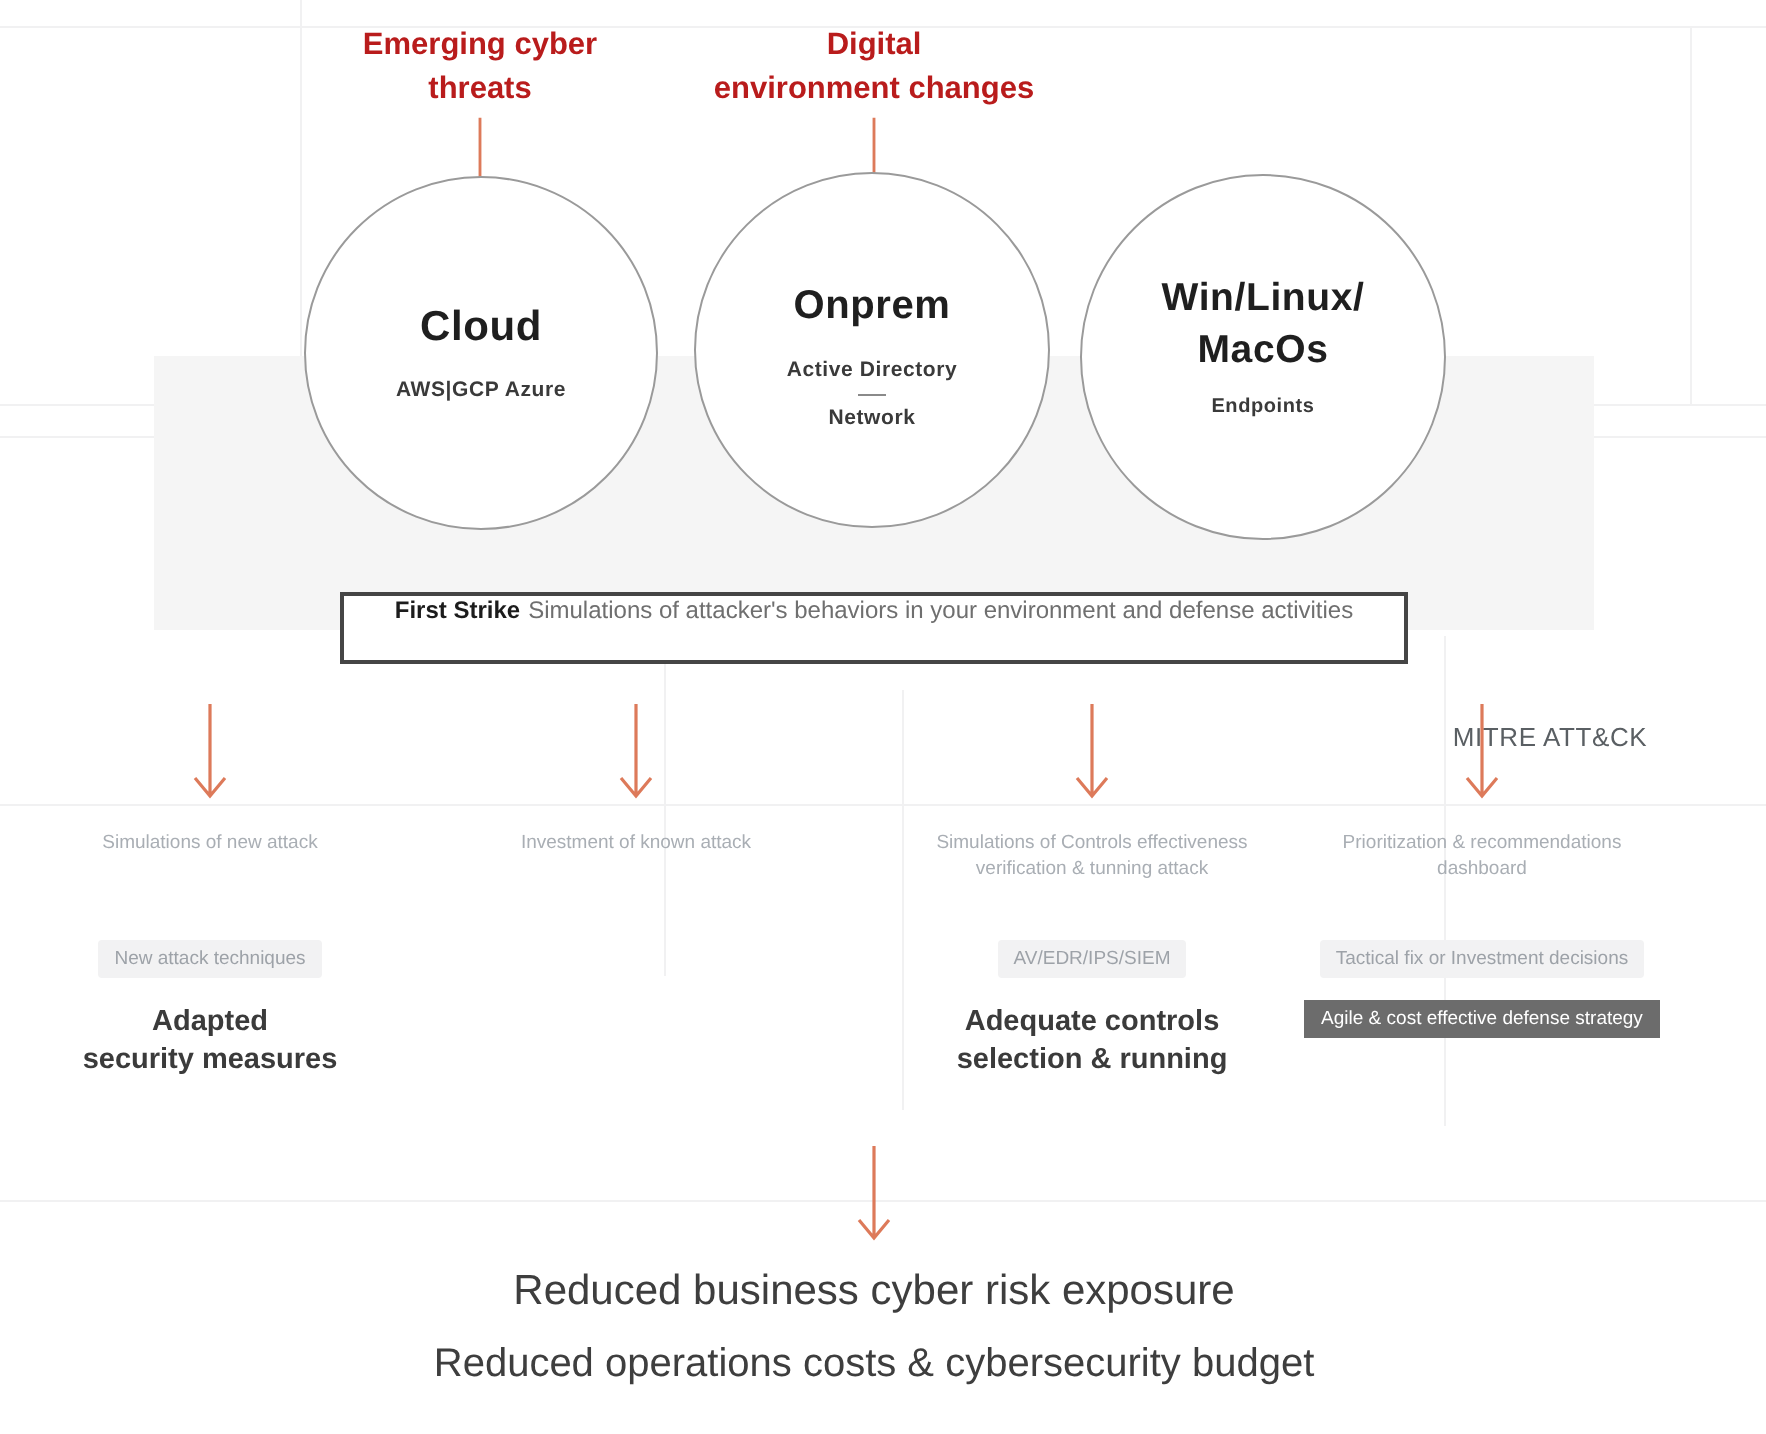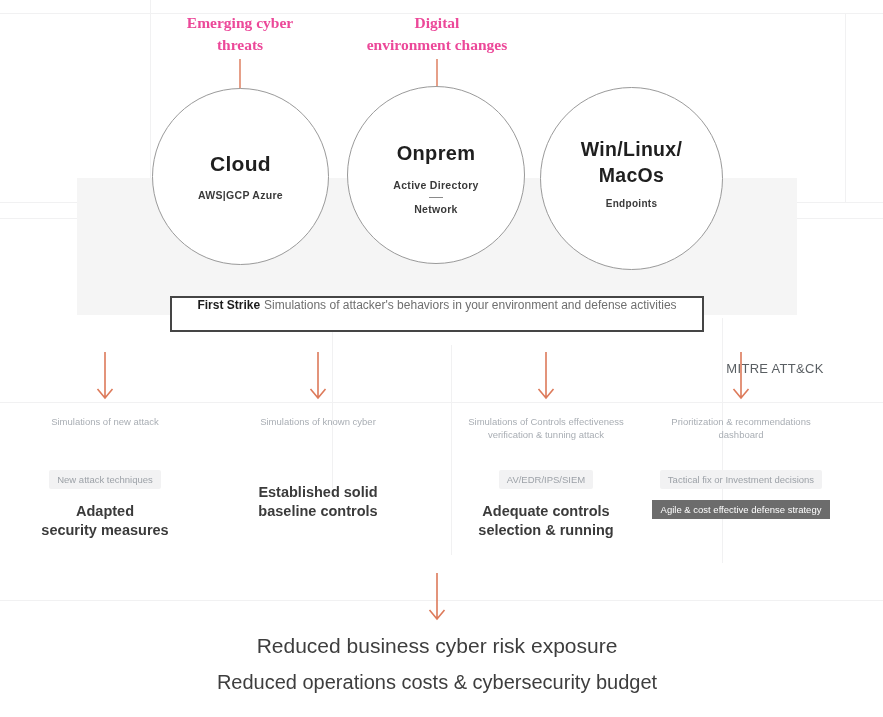--- a/index.html
+++ b/index.html
@@ -1,21 +1,21 @@
 <!DOCTYPE html>
 <html style="--accent: #dd7a5a; --band: #f5f5f5;"><head>
 <meta charset="utf-8">
 <style>
   html,body{margin:0;padding:0;background:#fff;}
   #stage{position:relative;width:883px;height:717px;background:#fff;overflow:hidden;
          font-family:"Liberation Sans",sans-serif;color:#333;}
   .gl{position:absolute;background:#f1f1f2;}
   .band{position:absolute;left:77px;top:178px;width:720px;height:137px;background:var(--band,#f5f5f5);}
   .hdr{position:absolute;width:220px;text-align:center;font-size:15.5px;font-weight:bold;
-       color:#ec4899;line-height:22px;white-space:pre-line;font-family:Liberation Serif, serif;}
+       color:#b91c1c;line-height:22px;white-space:pre-line;}
   .arrow{position:absolute;}
   .arrow path{stroke:var(--accent,#dd7a5a);stroke-width:1.6;fill:none;}
   .circle{position:absolute;border:1px solid #9a9a9a;border-radius:50%;background:#fff;
           display:flex;flex-direction:column;align-items:center;text-align:center;box-sizing:border-box;}
   .circle-title{font-size:21px;font-weight:600;color:#1f1f1f;letter-spacing:.3px;line-height:26px;white-space:pre-line;}
   .circle-sub{font-size:10.5px;font-weight:600;color:#3a3a3a;letter-spacing:.3px;}
   .dash{width:14px;height:1px;background:#8a8a8a;margin:6px auto 5px;}
   .strike{position:absolute;left:170px;top:296px;width:534px;height:36px;background:#fff;
           border:2px solid #454545;box-sizing:border-box;display:flex;justify-content:center;
           font-size:12px;}
@@ -106,23 +106,21 @@
   <div class="col" style="left:-15px">
     <div class="caption">Simulations of new attack</div>
     <div class="tags">
       <span class="tag">New attack techniques</span>
     </div>
     <div class="heading">Adapted
 security measures</div>
   </div>
 
   <div class="col" style="left:198px">
-    <div class="caption">Simulations of known cyber</div>
-    <div class="heading">Established solid
-baseline controls</div>
+    <div class="caption">Investment of known attack</div>
   </div>
 
   <div class="col" style="left:426px">
     <div class="caption">Simulations of Controls effectiveness
 verification &amp; tunning attack</div>
     <div class="tags">
       <span class="tag">AV/EDR/IPS/SIEM</span>
     </div>
     <div class="heading">Adequate controls
 selection &amp; running</div>

